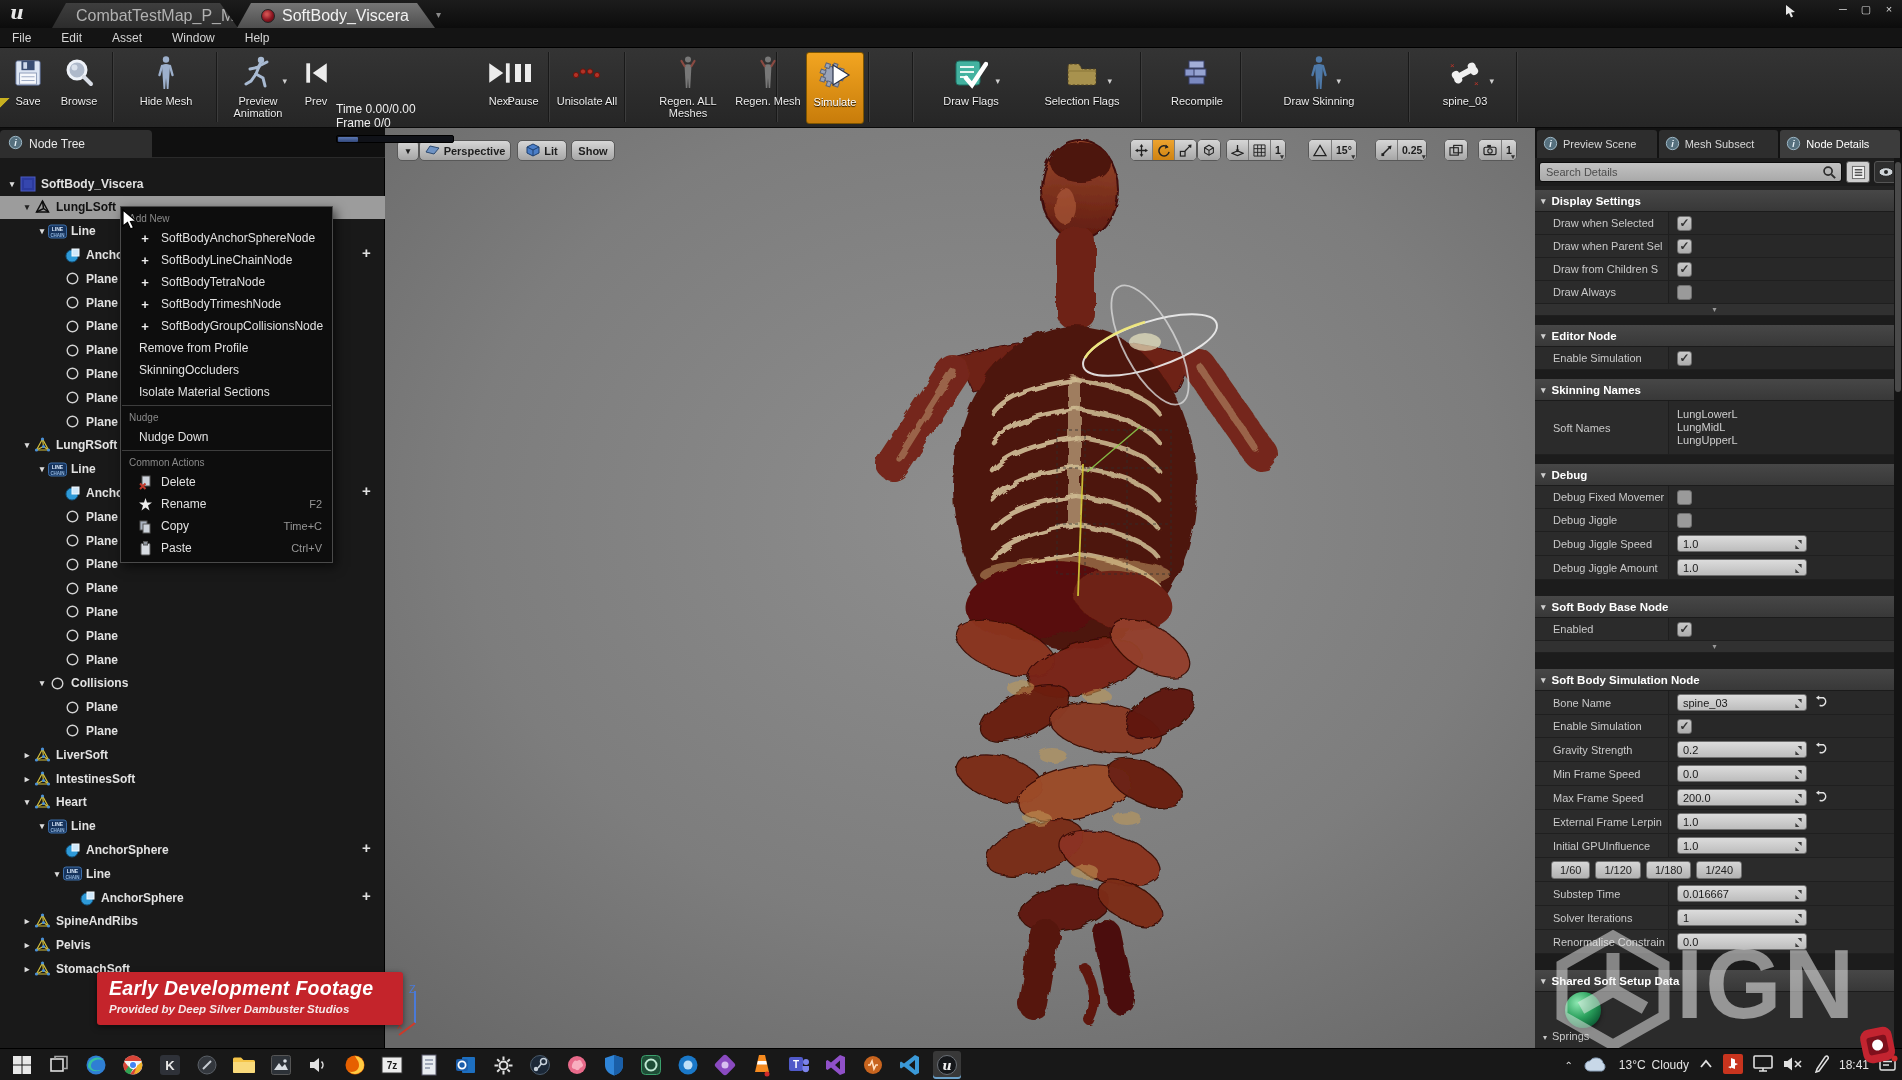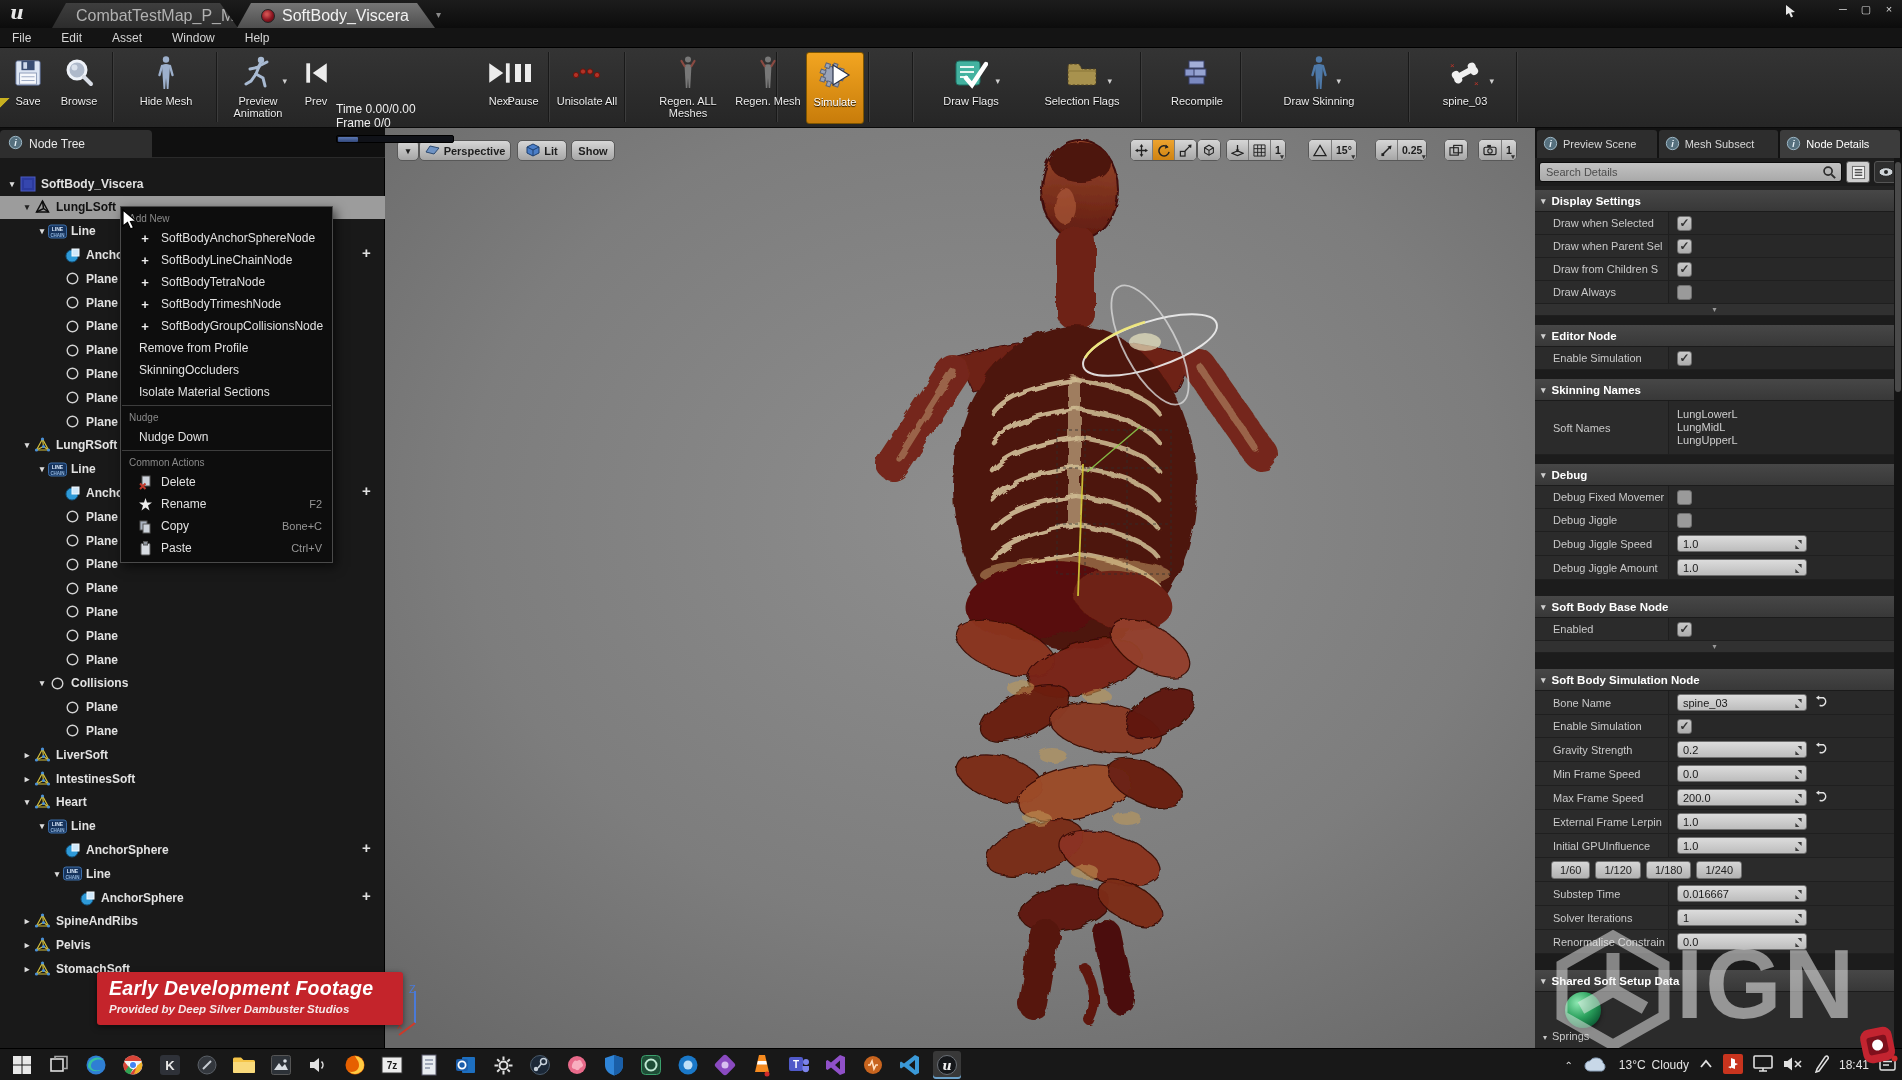--- a/index.html
+++ b/index.html
@@ -1342,21 +1342,21 @@
         <span class="cm-short">F2</span>
       </div>
       <div class="cm-item">
         <span class="cm-ico">
           <svg width="15" height="15" viewBox="0 0 15 15">
             <rect x="2" y="2" width="7" height="9" fill="#a9b2c0" stroke="#555"></rect>
             <rect x="5" y="5" width="7" height="9" fill="#cdd3dc" stroke="#555"></rect>
           </svg>
         </span>
         <span>Copy</span>
-        <span class="cm-short">Bone+C</span>
+        <span class="cm-short">Time+C</span>
       </div>
       <div class="cm-item">
         <span class="cm-ico">
           <svg width="15" height="15" viewBox="0 0 15 15">
             <rect x="3" y="2.5" width="9" height="11.5" rx="1" fill="#d8dce2" stroke="#555"></rect>
             <rect x="5.5" y="0.5" width="4" height="3.5" fill="#8e959e" stroke="#555"></rect>
           </svg>
         </span>
         <span>Paste</span>
         <span class="cm-short">Ctrl+V</span>

